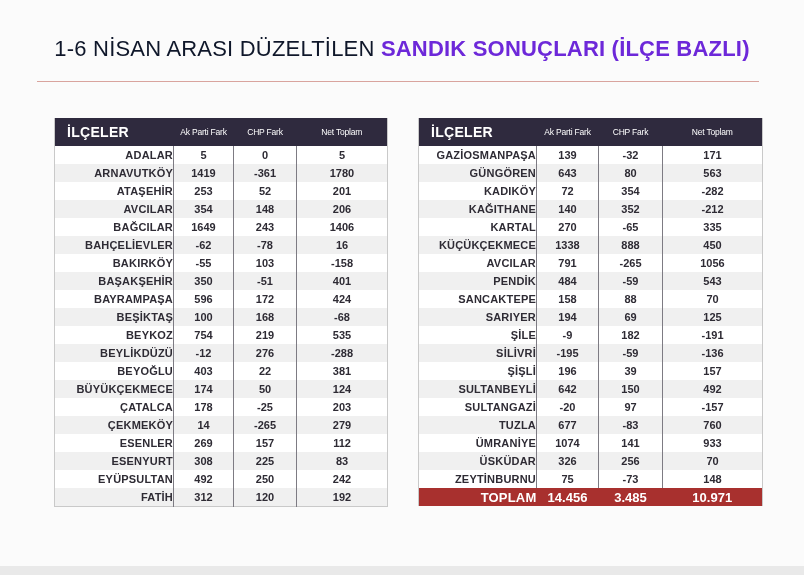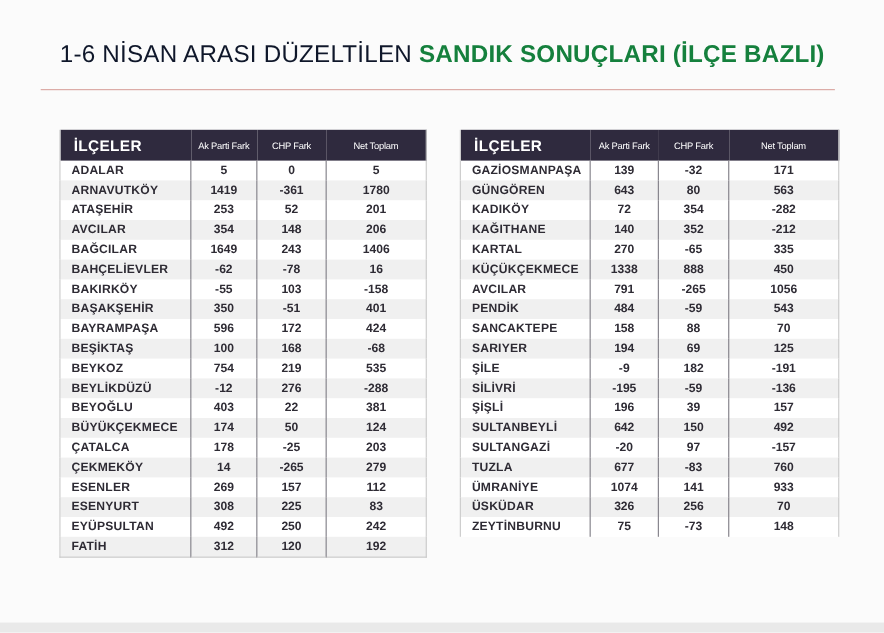--- a/index.html
+++ b/index.html
@@ -11,41 +11,41 @@
   }
   .page {
     position:absolute; left:0; top:0; width:804px; height:566px;
     background:#fbfbfb;
   }
   .title {
     position:absolute; left:0; top:36px; width:804px; text-align:center;
     font-size:22px; color:#2a2a35; letter-spacing:0.2px; white-space:nowrap;
   }
   .title .light { font-weight:normal; color:#0f172a; }
-  .title .bold { font-weight:bold; color:#15803d; }
+  .title .bold { font-weight:bold; color:#6d28d9; }
   .rule {
     position:absolute; left:37px; top:81px; width:722px; height:1px;
     background:#d9a49e;
   }
   table.t {
     position:absolute; border-collapse:collapse; table-layout:fixed;
     background:#fff;
   }
   table.t th {
     background:#2f2a3e; color:#fff; height:28px; font-size:8.5px;
     font-weight:normal; text-align:center; padding:0; letter-spacing:-0.2px;
   }
   table.t th.first {
     text-align:left; padding-left:12px; font-size:14px; font-weight:bold; letter-spacing:0.3px;
   }
   table.t td {
     height:18px; padding:0; font-size:11px; font-weight:bold; color:#2e2b34;
     text-align:center; border-left:1px solid #7d7b83;
   }
-  table.t td.name { text-align:left; padding-left:10px; border-left:none; letter-spacing:0.2px; }
+  table.t td.name { text-align:right; padding-left:10px; border-left:none; letter-spacing:0.2px; }
   table.t tr.alt td { background:#f0f0f0; }
   table.t tr.total td {
     background:#a8302e; color:#fff; font-size:13px; border-left:none; height:18px;
   }
   table.t tr.total td.name { font-size:13px; padding-left:12px; }
   .left-t { left:54px; top:118px; width:333px; border-left:1px solid #c9c9c9; border-right:1px solid #c9c9c9; border-bottom:1px solid #c9c9c9; }
   .right-t { left:418px; top:118px; width:344px; border-left:1px solid #c9c9c9; border-right:1px solid #c9c9c9; }
 </style>
 </head>
 <body>
@@ -319,15 +319,21 @@
           <td>326</td>
           <td>256</td>
           <td>70</td>
         </tr>
         <tr>
           <td class="name">ZEYTİNBURNU</td>
           <td>75</td>
           <td>-73</td>
           <td>148</td>
         </tr>
+        <tr class="total">
+          <td class="name">TOPLAM</td>
+          <td>14.456</td>
+          <td>3.485</td>
+          <td>10.971</td>
+        </tr>
       </tbody>
   </table>
 </div>
 
 </body></html>

